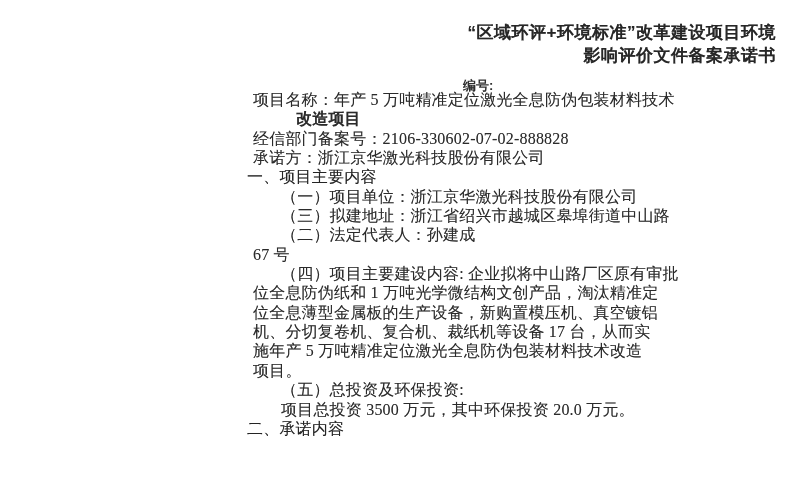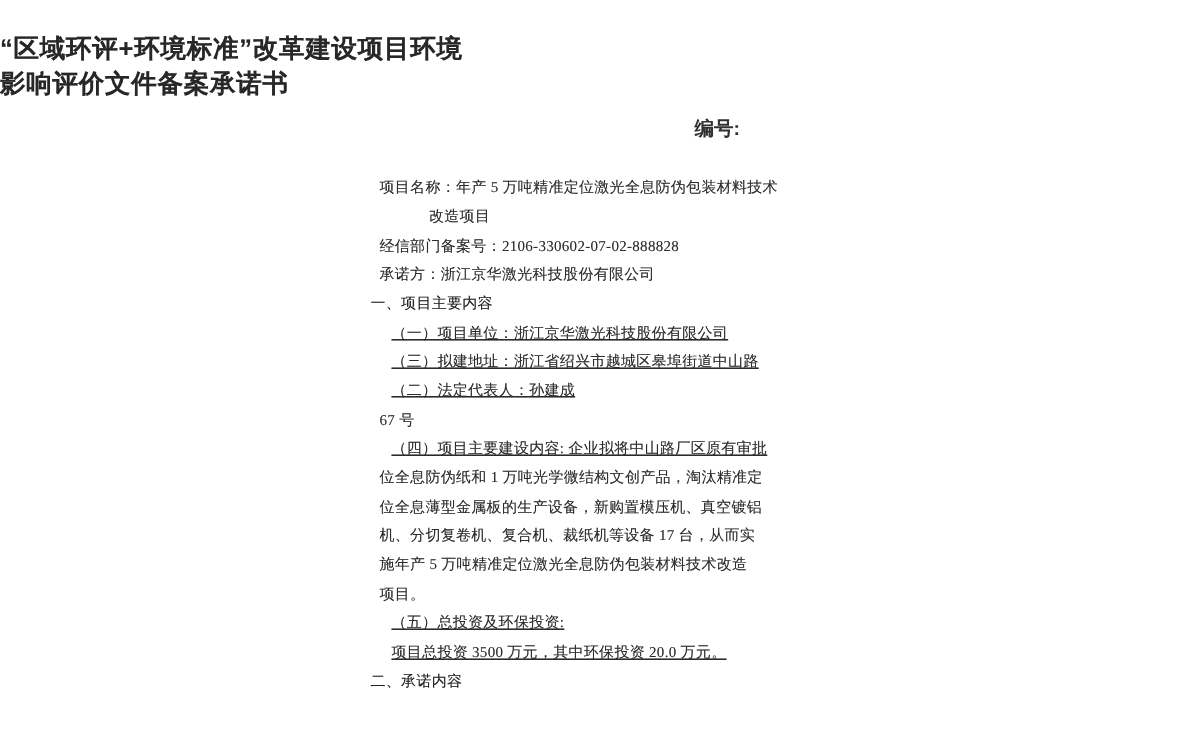--- a/index.html
+++ b/index.html
@@ -13,54 +13,54 @@
     height: 490px;
     background: #ffffff;
     overflow: hidden;
     font-family: "Liberation Serif", "DejaVu Serif", serif;
   }
   .doc-title {
     position: absolute;
     top: 21px;
     left: 0;
     width: 776px;
-    text-align: left;
+    text-align: right;
     font-family: "Liberation Sans", "DejaVu Sans", sans-serif;
     font-weight: bold;
     font-size: 17px;
     line-height: 23px;
     color: #272727;
     letter-spacing: 0.5px;
     text-shadow: 0 0 0.4px rgba(40,40,40,0.45);
   }
   .serial {
     position: absolute;
     top: 77px;
     left: 463px;
     font-family: "Liberation Sans", "DejaVu Sans", sans-serif;
     font-weight: bold;
     font-size: 13px;
     color: #303030;
     text-align: right;
   }
   .body-text {
     position: absolute;
-    top: 116px;
+    top: 90px;
     left: 247px;
     width: 410px;
-    font-size: 10px;
+    font-size: 16px;
     line-height: 19.35px;
     color: #2b2b2b;
     text-shadow: 0 0 0.4px rgba(43,43,43,0.35);
     letter-spacing: 0.2px;
   }
   .ln { white-space: nowrap; }
   .ind-0 { margin-left: 6px; }
-  .ind-1 { margin-left: 14px; text-decoration: underline; }
-  .ind-2 { margin-left: 39px; }
+  .ind-1 { margin-left: 34px; }
+  .ind-2 { margin-left: 49px; font-weight: bold; }
   .head {
     margin-left: 0;
     font-family: "Liberation Sans", "DejaVu Sans", sans-serif;
     font-weight: normal;
     color: #242424;
   }
 </style>
 </head>
 <body>
 

